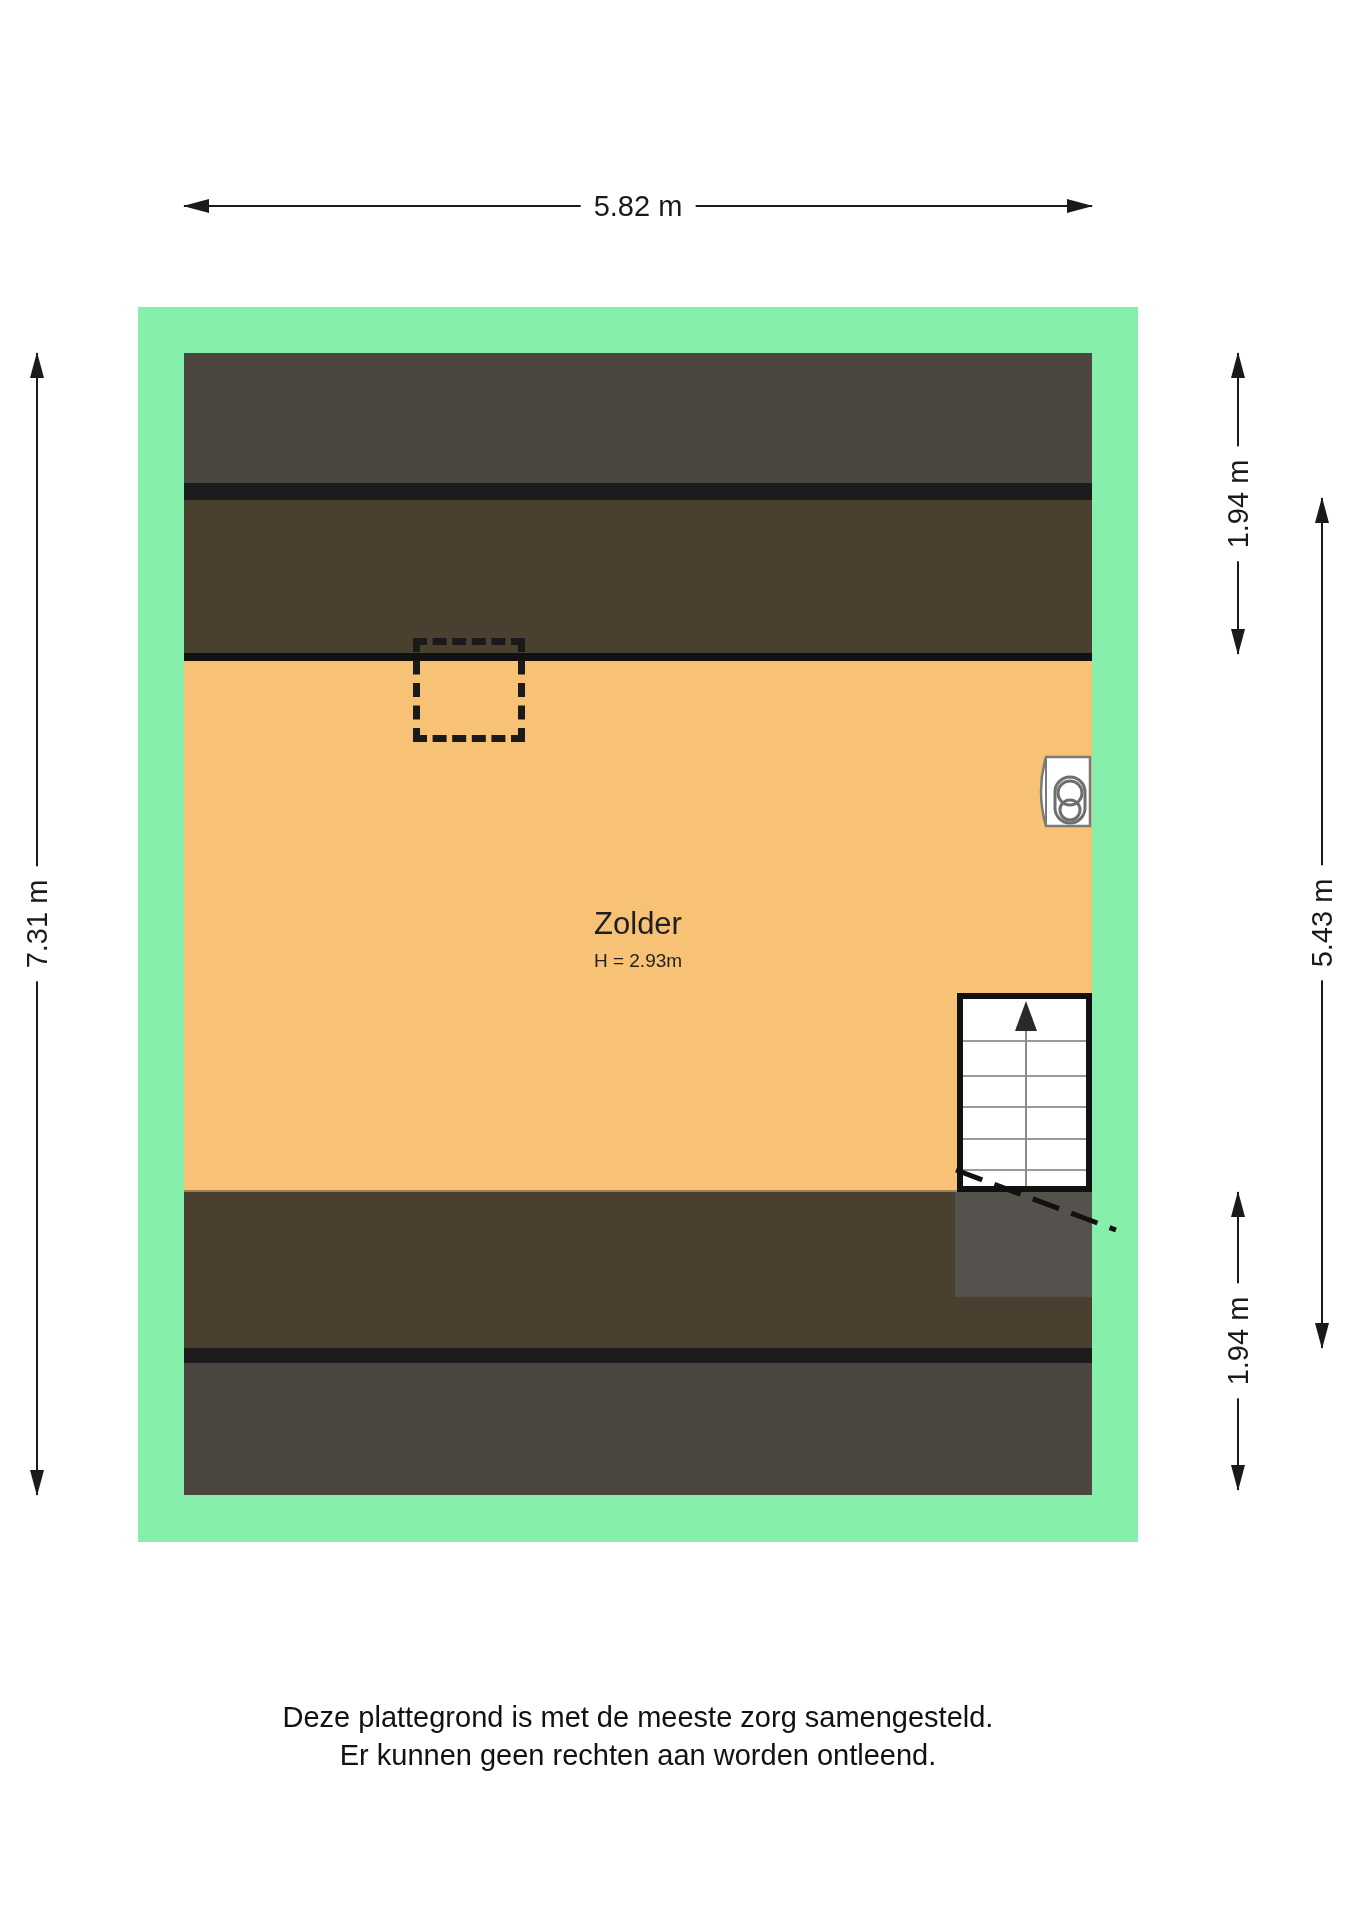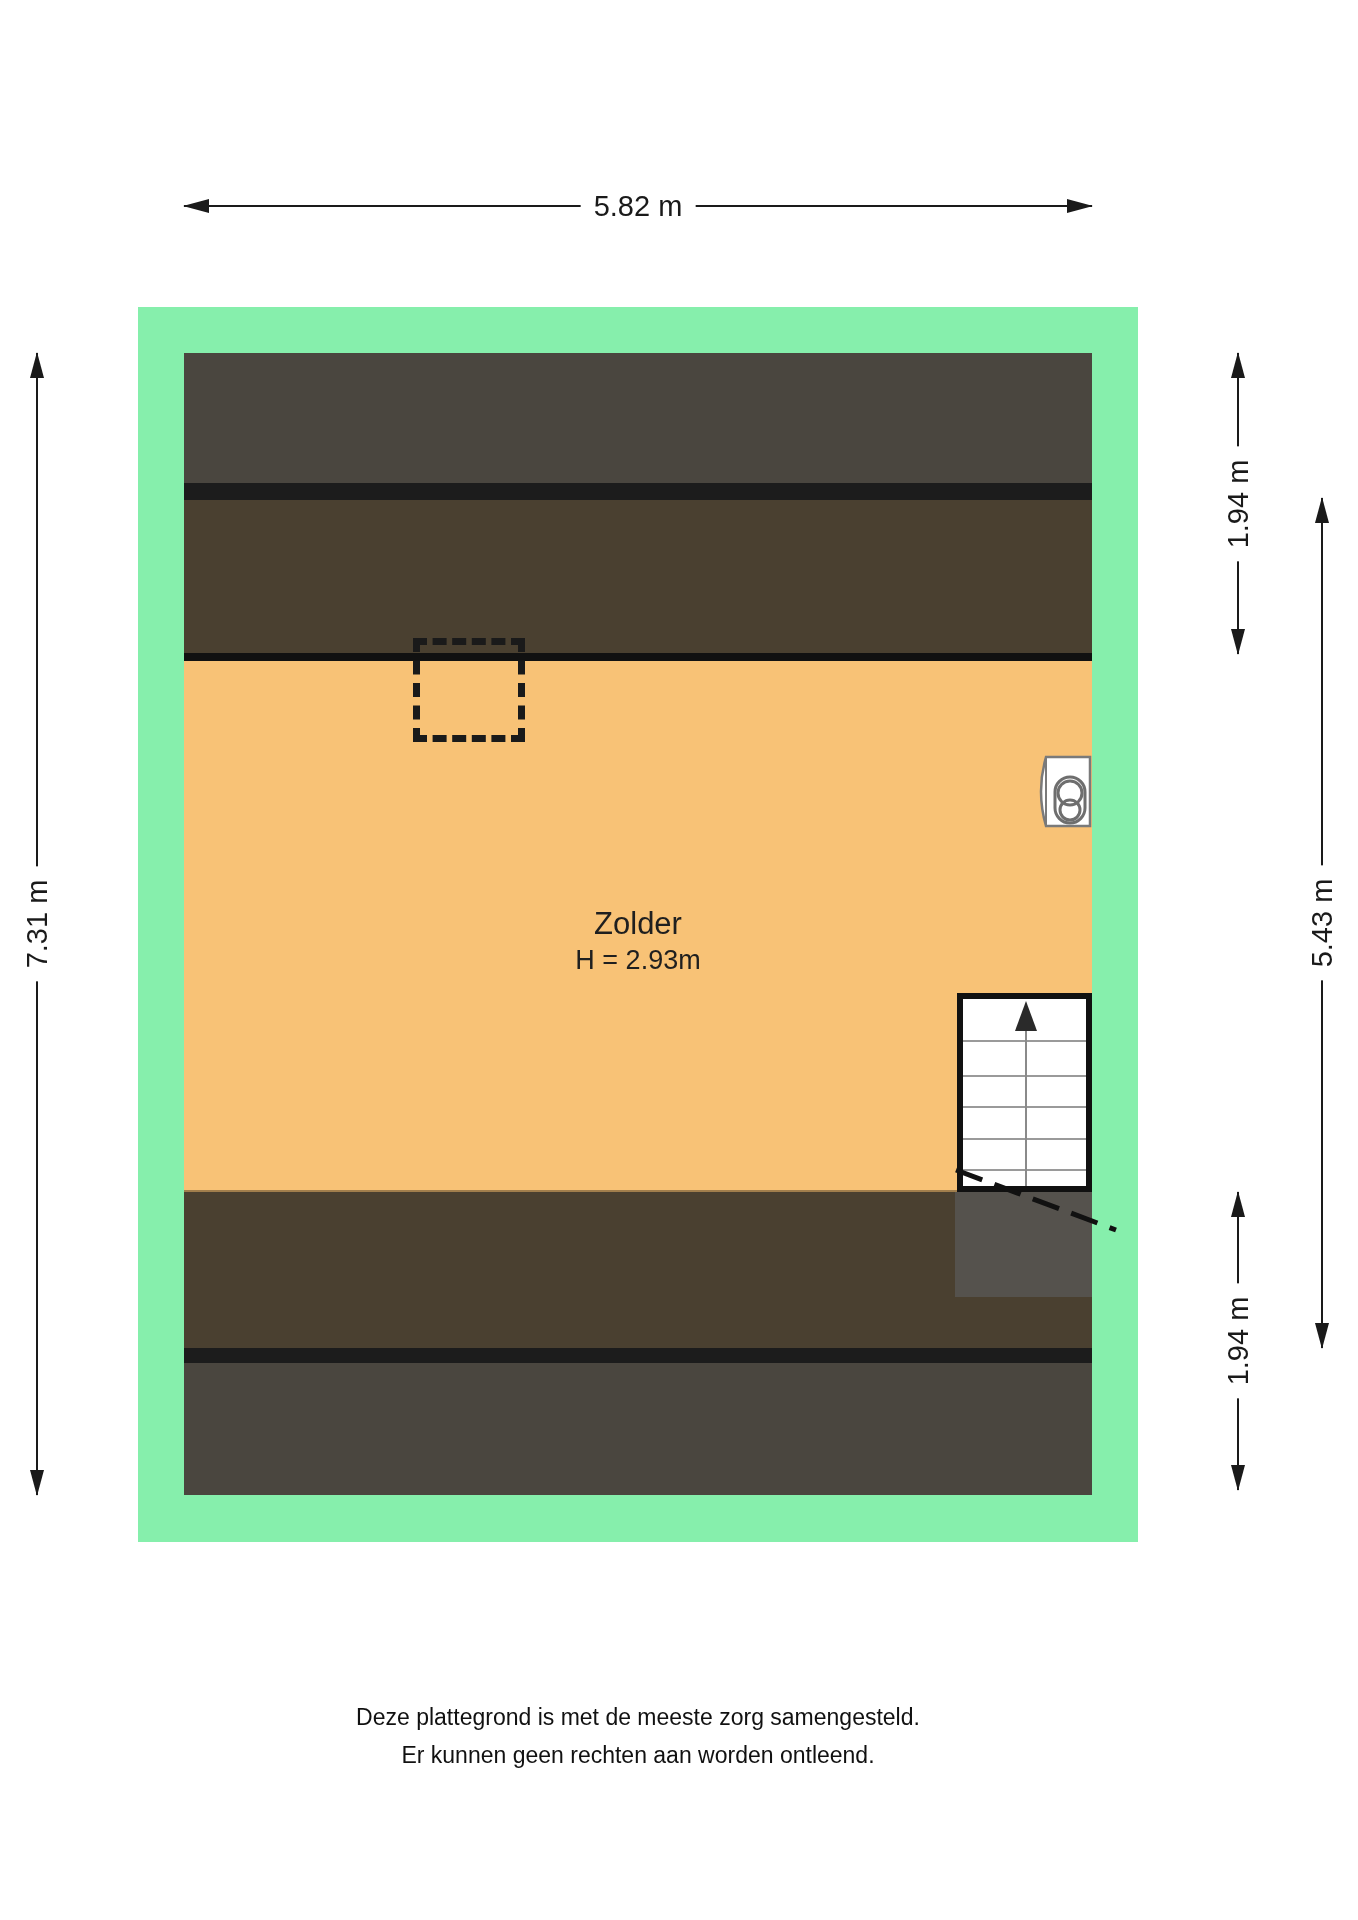--- a/index.html
+++ b/index.html
@@ -47,25 +47,25 @@
   #boiler{position:absolute;left:851px;top:402px;width:57px;height:73px;}
   #stairs-shadow{position:absolute;left:771px;top:839px;width:137px;height:105px;}
   #staircase{
     position:absolute;left:773px;top:640px;width:135px;height:199px;
     background:#ffffff;border:6px solid #111111;box-sizing:border-box;
   }
   #cutline-svg{position:absolute;left:0;top:0;pointer-events:none;}
   
   #room-label{position:absolute;left:0;width:908px;top:552px;text-align:center;color:#1f1f1f;}
   #room-name{font-size:31px;line-height:37px;}
-  #room-height{font-size:27px;line-height:33px;margin-top:2px;}
+  #room-height{font-size:19px;line-height:33px;margin-top:2px;}
   
   #footer{
     position:absolute;left:138px;width:1000px;top:1698px;
-    text-align:center;color:#111111;font-size:23px;line-height:38px;
+    text-align:center;color:#111111;font-size:29px;line-height:38px;
   }
 </style>
 </head>
 <body>
 
 <div id="canvas">
 
   <div class="dim" style="left:184px;top:186px;width:908px;height:40px;">
     <div class="line-h"></div>
     <div class="ah ah-left"></div>

